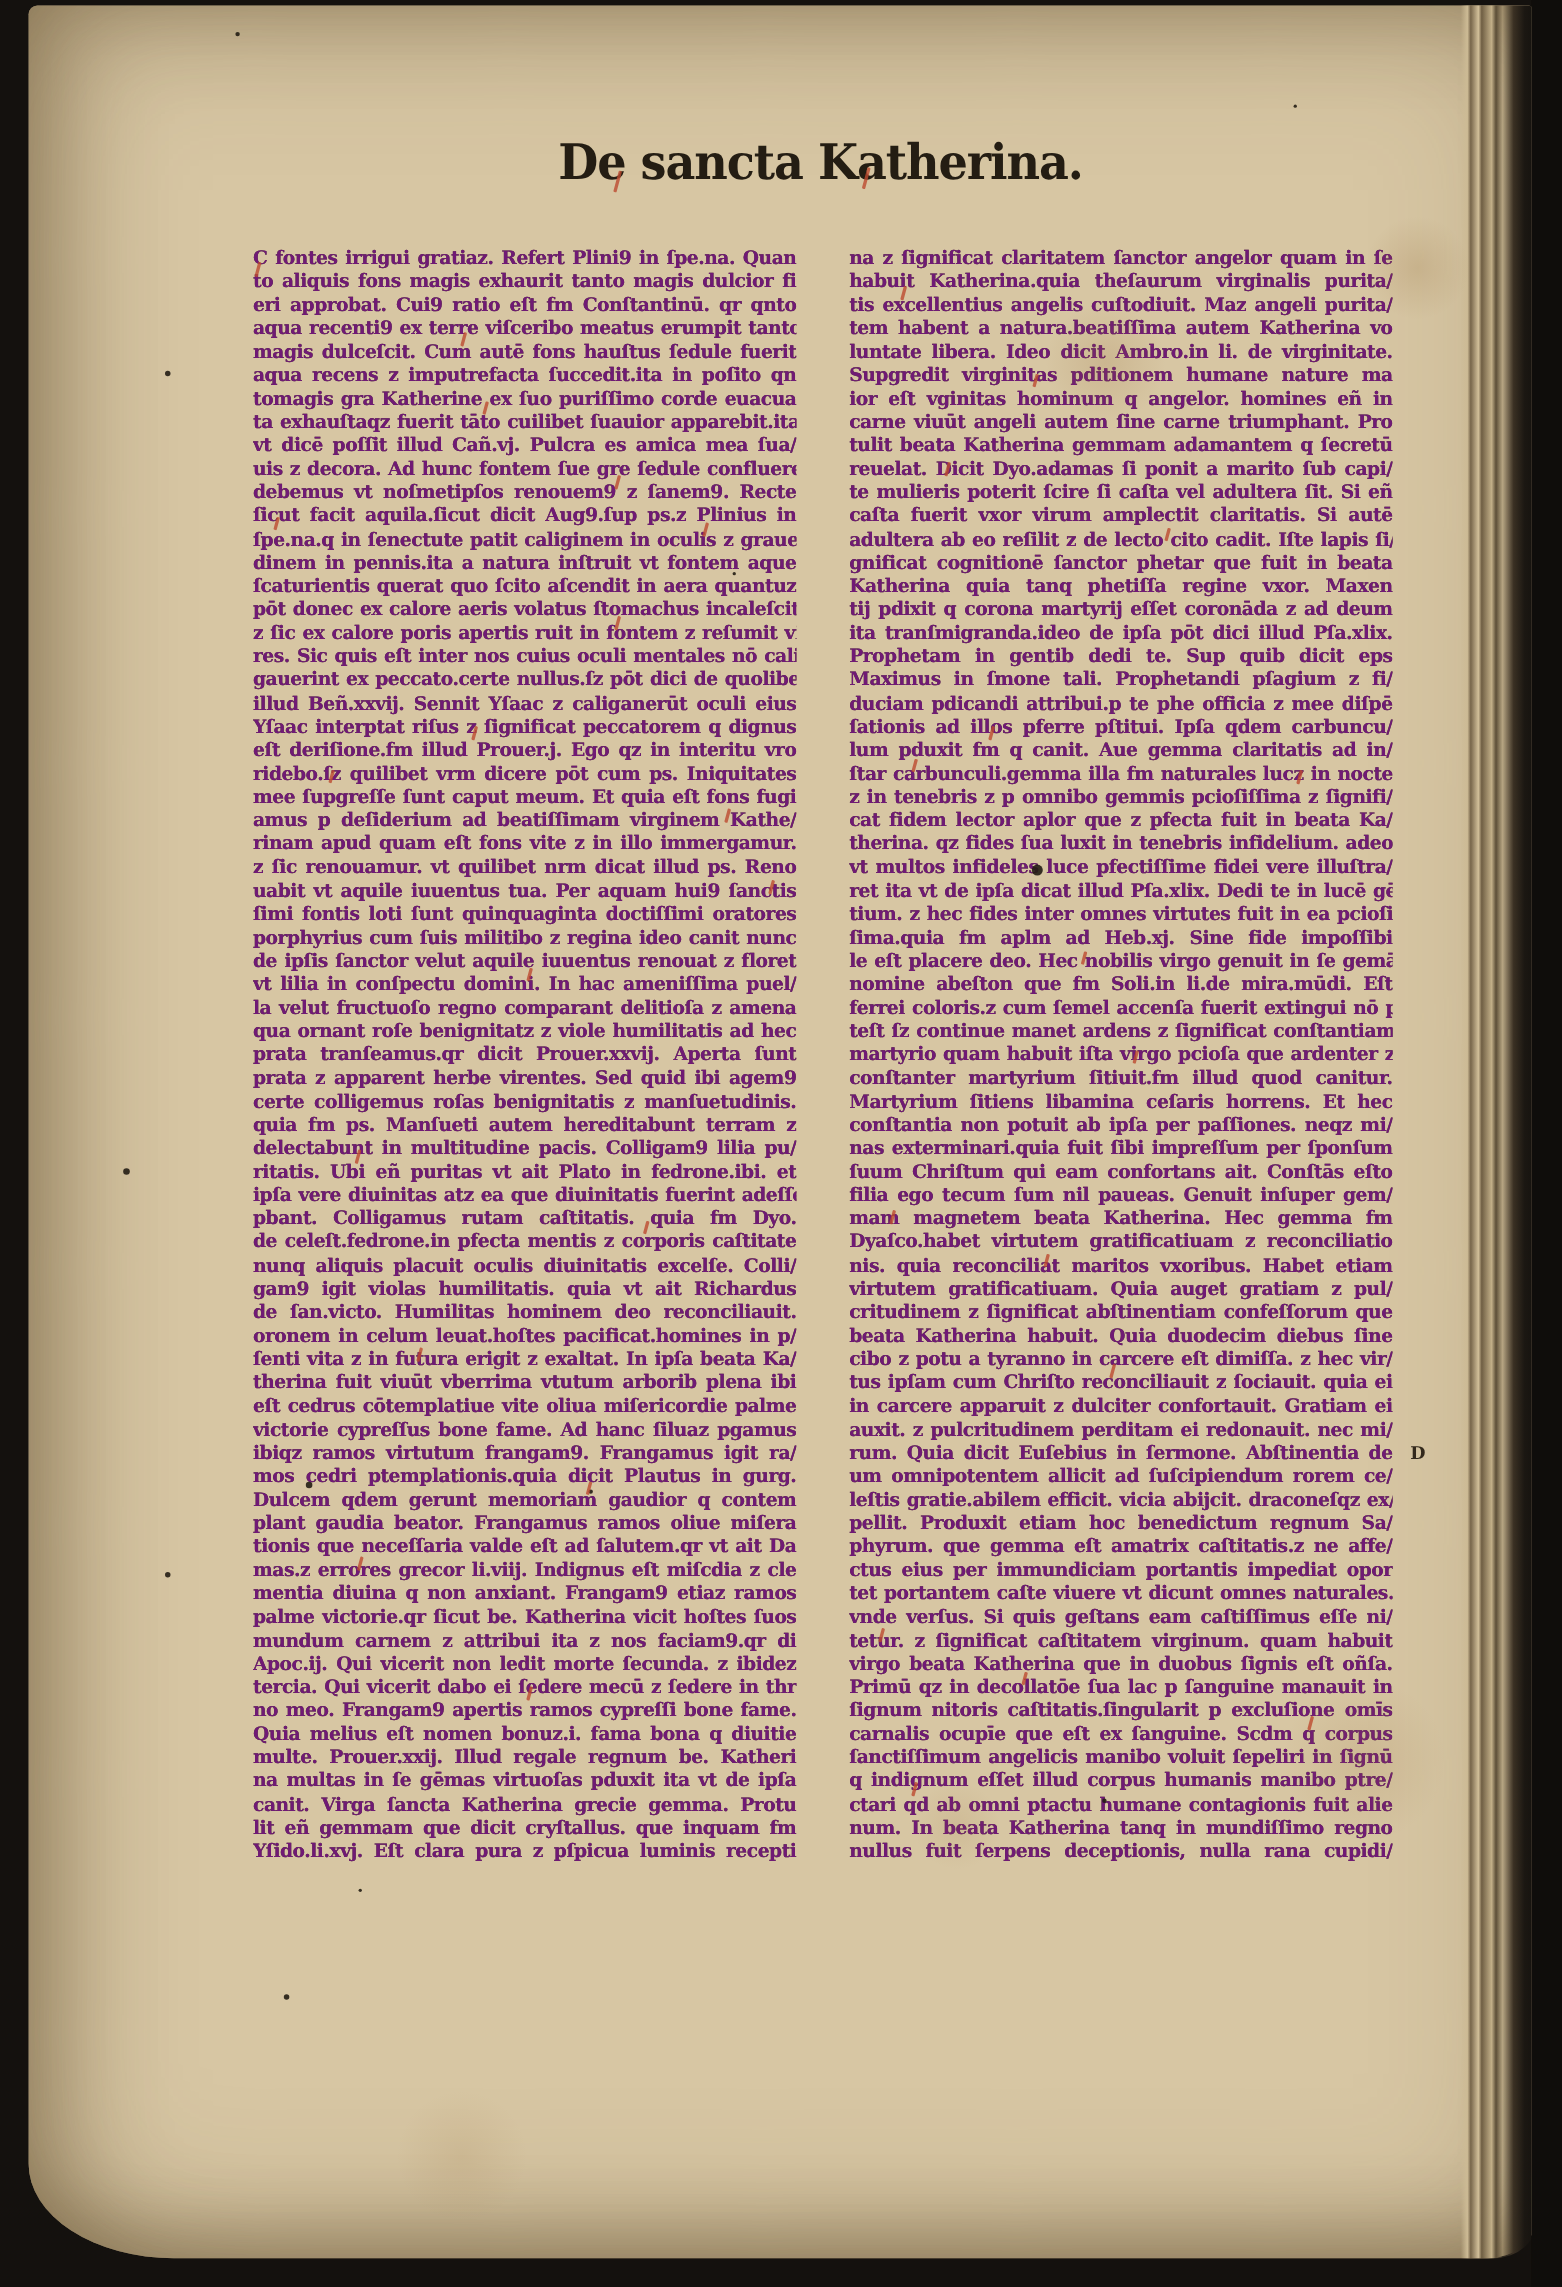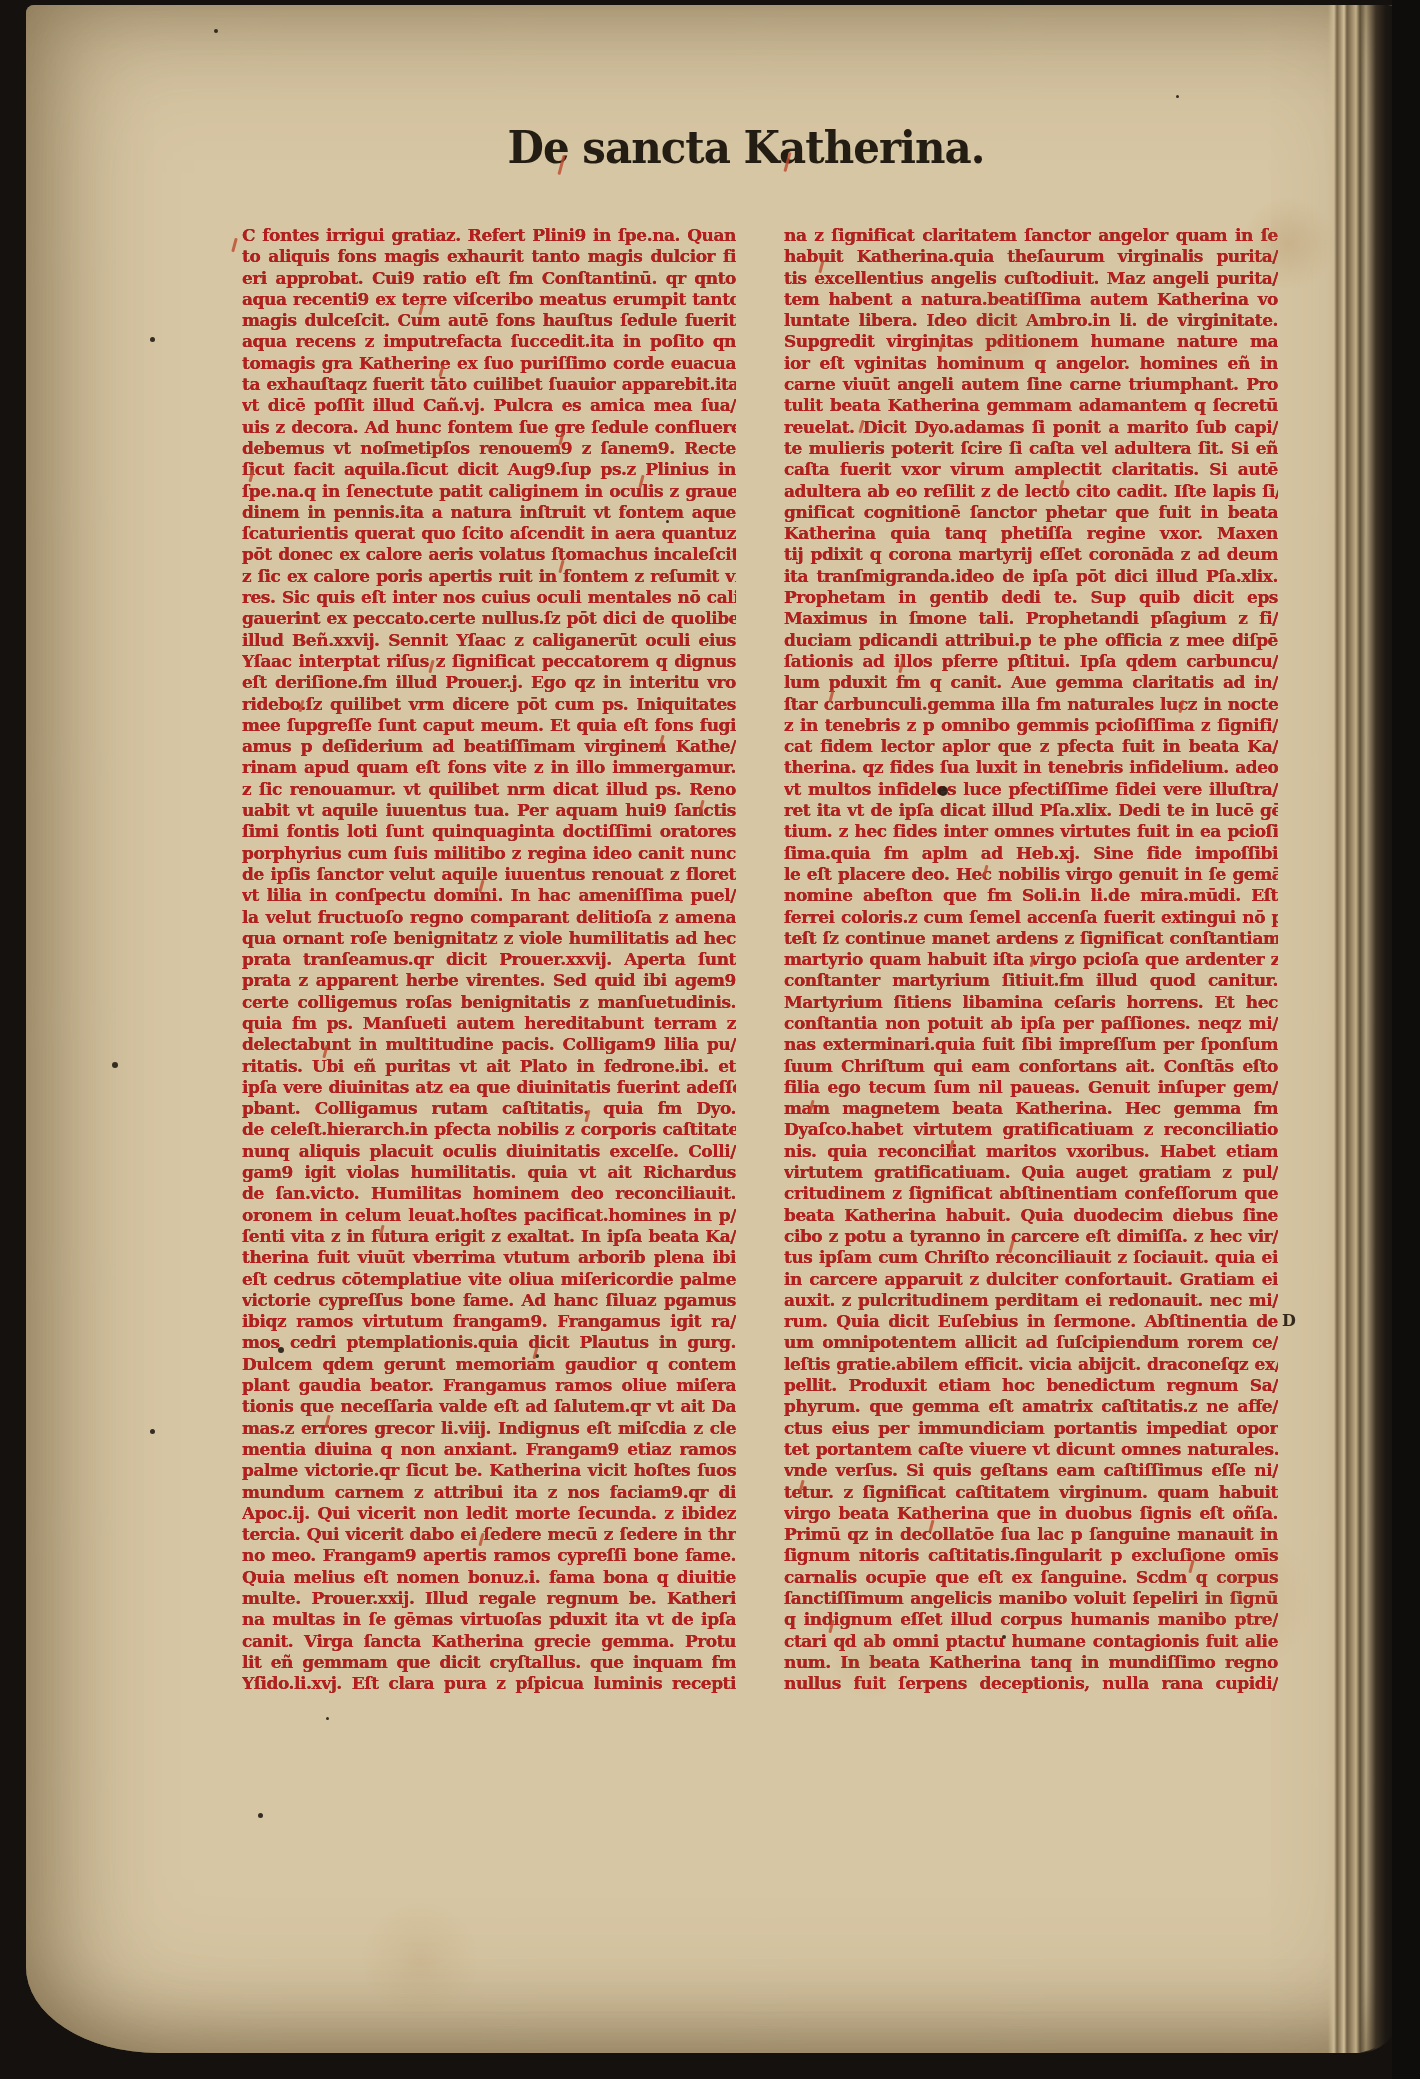--- a/index.html
+++ b/index.html
@@ -17,21 +17,21 @@
                     inset -10px -18px 60px rgba(80,62,34,.28);}
   .fore-edge{position:absolute;top:0;bottom:0;right:0;width:70px;
         border-radius:0 10px 40px 0 / 0 10px 36px 0;
         background:linear-gradient(to right,
           rgba(0,0,0,0) 0px, #cdbb95 6px, #77654a 9px, #d2bf99 16px,
           #6f5e43 19px, #c2af88 28px, #5c4e37 32px, #97876533 38px,
           #3a3023 48px, #1b1712 58px, #14110e 70px);}
   .title{position:absolute;left:340px;top:118px;width:760px;height:58px;
         text-align:center;font-size:42px;font-weight:bold;color:#241d13;
         letter-spacing:-1px;transform:scaleY(1.06);}
-  .col{position:absolute;width:494px;color:#b91c1c;margin-left:12px;}
+  .col{position:absolute;width:494px;color:#701a75;}
   .col-left{left:204px;top:220px;}
   .col-right{left:746px;top:220px;}
   .textline{height:21.3px;line-height:21.3px;font-size:17px;font-weight:bold;
         letter-spacing:-0.45px;word-spacing:1px;text-align:justify;text-align-last:justify;
         overflow:hidden;white-space:nowrap;text-shadow:0 0 .5px rgba(40,30,15,.8);}
   .margin-note{position:absolute;left:1256px;top:1306px;font-size:16px;font-weight:bold;
         color:#33291c;}
   .speck{position:absolute;border-radius:50%;background:#241d14;opacity:.9;}
   .stain{position:absolute;border-radius:50%;}
   .rubric{position:absolute;width:3px;background:#bd4a30;opacity:.8;border-radius:1px;}
@@ -79,21 +79,21 @@
         <div class="textline">la velut fructuoſo regno comparant delitioſa z amena</div>
         <div class="textline">qua ornant roſe benignitatz z viole humilitatis ad hec</div>
         <div class="textline">prata tranſeamus.qr dicit Prouer.xxvij. Aperta ſunt</div>
         <div class="textline">prata z apparent herbe virentes. Sed quid ibi agem9</div>
         <div class="textline">certe colligemus roſas benignitatis z manſuetudinis.</div>
         <div class="textline">quia fm ps. Manſueti autem hereditabunt terram z</div>
         <div class="textline">delectabunt in multitudine pacis. Colligam9 lilia pu/</div>
         <div class="textline">ritatis. Ubi eñ puritas vt ait Plato in fedrone.ibi. et</div>
         <div class="textline">ipſa vere diuinitas atz ea que diuinitatis fuerint adeſſe</div>
         <div class="textline">pbant. Colligamus rutam caſtitatis. quia fm Dyo.</div>
-        <div class="textline">de celeſt.hierarch.in pfecta nobilis z corporis caſtitate</div>
+        <div class="textline">de celeſt.fedrone.in pfecta mentis z corporis caſtitate</div>
         <div class="textline">nunq aliquis placuit oculis diuinitatis excelſe. Colli/</div>
         <div class="textline">gam9 igit violas humilitatis. quia vt ait Richardus</div>
         <div class="textline">de ſan.victo. Humilitas hominem deo reconciliauit.</div>
         <div class="textline">oronem in celum leuat.hoſtes pacificat.homines in p/</div>
         <div class="textline">ſenti vita z in futura erigit z exaltat. In ipſa beata Ka/</div>
         <div class="textline">therina fuit viuūt vberrima vtutum arborib plena ibi</div>
         <div class="textline">eſt cedrus cōtemplatiue vite oliua miſericordie palme</div>
         <div class="textline">victorie cypreſſus bone fame. Ad hanc ſiluaz pgamus</div>
         <div class="textline">ibiqz ramos virtutum frangam9. Frangamus igit ra/</div>
         <div class="textline">mos cedri ptemplationis.quia dicit Plautus in gurg.</div>

